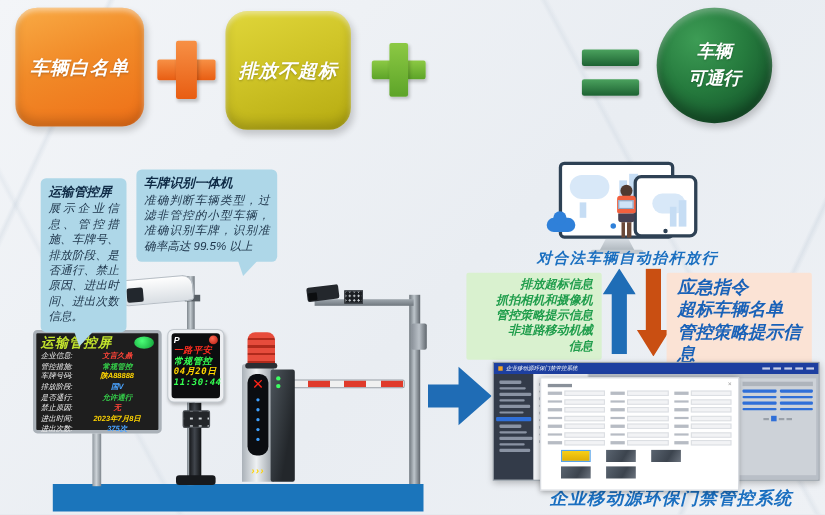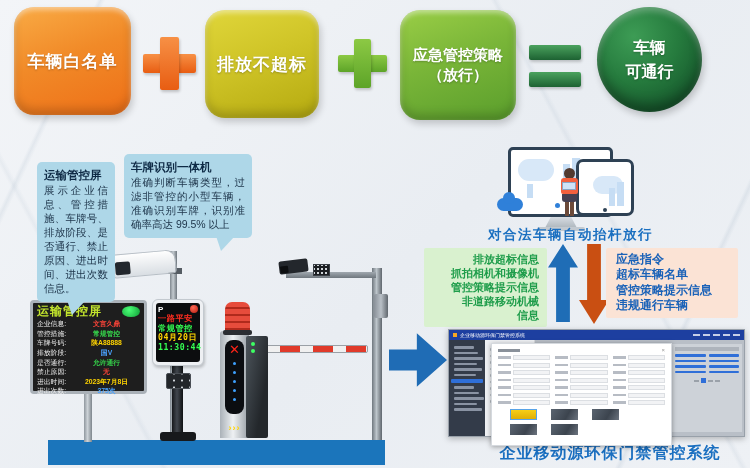--- a/index.html
+++ b/index.html
@@ -1,18 +1,18 @@
 <!DOCTYPE html>
 <html><head>
 <meta charset="utf-8">
 <style>
   html,body{margin:0;padding:0;background:#dfe3e8;}
   *{box-sizing:border-box;font-family:"Liberation Sans","DejaVu Sans",sans-serif;}
   #stage{position:relative;width:750px;height:468px;overflow:hidden;
-    background:linear-gradient(135deg,#f3f5f8 0%,#e9edf2 55%,#eef1f5 100%);}
+    background:linear-gradient(135deg,#f3f5f8 0%,#e9edf2 55%,#eef1f5 100%);font-style:italic;}
   #stage::before{content:"";position:absolute;inset:0;pointer-events:none;
     background:
       linear-gradient(115deg,transparent 10%,rgba(170,186,202,.20) 10.4%,transparent 10.9%),
       linear-gradient(115deg,transparent 86%,rgba(170,186,202,.22) 86.4%,transparent 86.9%),
       linear-gradient(62deg,transparent 74%,rgba(170,186,202,.16) 74.4%,transparent 74.9%),
       linear-gradient(62deg,transparent 16%,rgba(170,186,202,.14) 16.4%,transparent 16.9%);}
 
   
   .f-box{position:absolute;border-radius:20px;color:#fff;font-weight:bold;display:flex;
     flex-direction:column;align-items:center;justify-content:center;text-align:center;
@@ -75,21 +75,21 @@
   .cloud-ic{position:absolute;left:2px;top:56px;width:26px;height:13px;background:#2f80d9;border-radius:8px;}
   .cloud-ic::before{content:"";position:absolute;left:6px;top:-6px;width:12px;height:12px;border-radius:50%;background:#2f80d9;}
   .dot-b{position:absolute;left:60px;top:61px;width:5px;height:5px;border-radius:50%;background:#2f80d9;}
   .plat-cap{position:absolute;left:478px;top:226px;width:185px;text-align:center;font-size:13.5px;
     font-weight:bold;color:#1a6fc0;letter-spacing:1.5px;}
 
   
   .upbox{left:424px;top:248px;width:123px;position:absolute;background:#d9f1cf;padding:4px 8px 5px;border-radius:2px;}
   .upbox div{font-size:11px;font-weight:bold;line-height:1.28;text-align:right;}
   .dnbox{left:606px;top:248px;width:132px;position:absolute;background:#fbe3d5;padding:4px 10px 5px;border-radius:2px;}
-  .dnbox div{font-size:12px;font-weight:bold;line-height:1.28;text-align:left;}
+  .dnbox div{font-size:16px;font-weight:bold;line-height:1.28;text-align:left;}
   .arr-up{left:548px;top:244px;width:30px;height:78px;position:absolute;background:#1f6db6;
     clip-path:polygon(50% 0,100% 30%,73% 30%,73% 100%,27% 100%,27% 30%,0 30%);}
   .arr-dn{left:579px;top:244px;width:30px;height:80px;position:absolute;background:#c94f12;
     clip-path:polygon(50% 100%,100% 70%,73% 70%,73% 0,27% 0,27% 70%,0 70%);}
 
   
   .road{left:48px;top:440px;width:337px;height:25px;position:absolute;background:#1b75bb;z-index:1;}
 
   
   .led{left:30px;top:300px;width:117px;height:94px;position:absolute;background:#1e1e1e;
@@ -210,24 +210,20 @@
       <i></i>
       <i></i>
     </div>
   <div class="f-box f-yellow">
     <span>排放不超标</span>
   </div>
   <div class="plus plus-green p2">
       <i></i>
       <i></i>
     </div>
-  <div class="f-box f-green">
-    <span>应急管控策略</span>
-    <span>（放行）</span>
-  </div>
   <div class="equals">
       <i></i>
       <i></i>
     </div>
   <div class="f-box f-circle">
     <span>车辆</span>
     <span>可通行</span>
   </div>
 
   <div class="road"></div>

